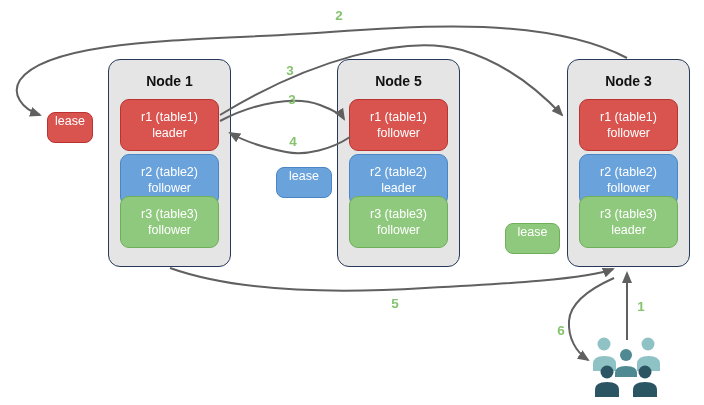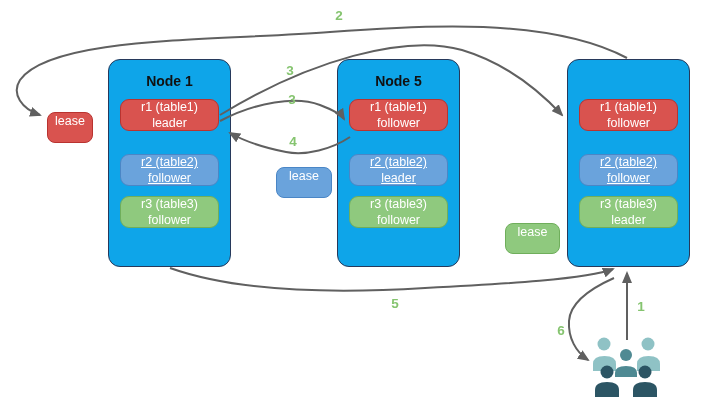--- a/index.html
+++ b/index.html
@@ -2,35 +2,35 @@
 <html><head>
 <meta charset="utf-8">
 <style>
   html,body{margin:0;padding:0;background:#ffffff;}
   .canvas{
     position:relative;width:704px;height:405px;background:#ffffff;overflow:hidden;
     font-family:"Liberation Sans","DejaVu Sans",sans-serif;
   }
   
   .node{
-    position:absolute;top:59px;width:123px;height:208px;background:#0ea5e9;
+    position:absolute;top:59px;width:123px;height:208px;background:#e5e5e5;
     border:1.5px solid #27395b;border-radius:12px;box-sizing:border-box;z-index:1;
   }
   .node-title{
     margin-top:13px;text-align:center;font-size:14px;font-weight:bold;color:#111111;
   }
   .replica{
-    position:absolute;left:11px;width:99px;height:32px;border-radius:9px;box-sizing:border-box;
+    position:absolute;left:11px;width:99px;height:52px;border-radius:9px;box-sizing:border-box;
     display:flex;flex-direction:column;align-items:center;justify-content:center;
     color:#ffffff;font-size:12.5px;line-height:1.3;text-align:center;
   }
   .replica.red{background:#d9534f;border:1.5px solid #b93330;}
   .replica.blue{background:#6aa3dc;border:1.5px solid #4a86c6;}
   .replica.green{background:#8fc97e;border:1.5px solid #6fae5b;}
-  .r1{top:39px;} .r2{top:94px;text-decoration:underline;} .r3{top:136px;}
+  .r1{top:39px;} .r2{top:94px;} .r3{top:136px;}
   
   .lease{
     position:absolute;height:31px;border-radius:8px;box-sizing:border-box;z-index:3;
     color:#ffffff;font-size:12.5px;text-align:center;line-height:17px;
   }
   .lease.red-lease{left:47px;top:112px;width:46px;background:#d9534f;border:1px solid #b93330;}
   .lease.blue-lease{left:276px;top:167px;width:56px;background:#6aa3dc;border:1px solid #4a86c6;}
   .lease.green-lease{left:505px;top:223px;width:55px;background:#8fc97e;border:1px solid #6fae5b;}
   
   svg.arrows{position:absolute;left:0;top:0;z-index:2;pointer-events:none;}
@@ -73,20 +73,21 @@
       <span>r2 (table2)</span>
       <span>leader</span>
     </div>
     <div class="replica green r3">
       <span>r3 (table3)</span>
       <span>follower</span>
     </div>
   </div>
 
   <div class="node" style="left:567px">
+    <div class="node-title">Node 3</div>
     <div class="replica red r1">
       <span>r1 (table1)</span>
       <span>follower</span>
     </div>
     <div class="replica blue r2">
       <span>r2 (table2)</span>
       <span>follower</span>
     </div>
     <div class="replica green r3">
       <span>r3 (table3)</span>

